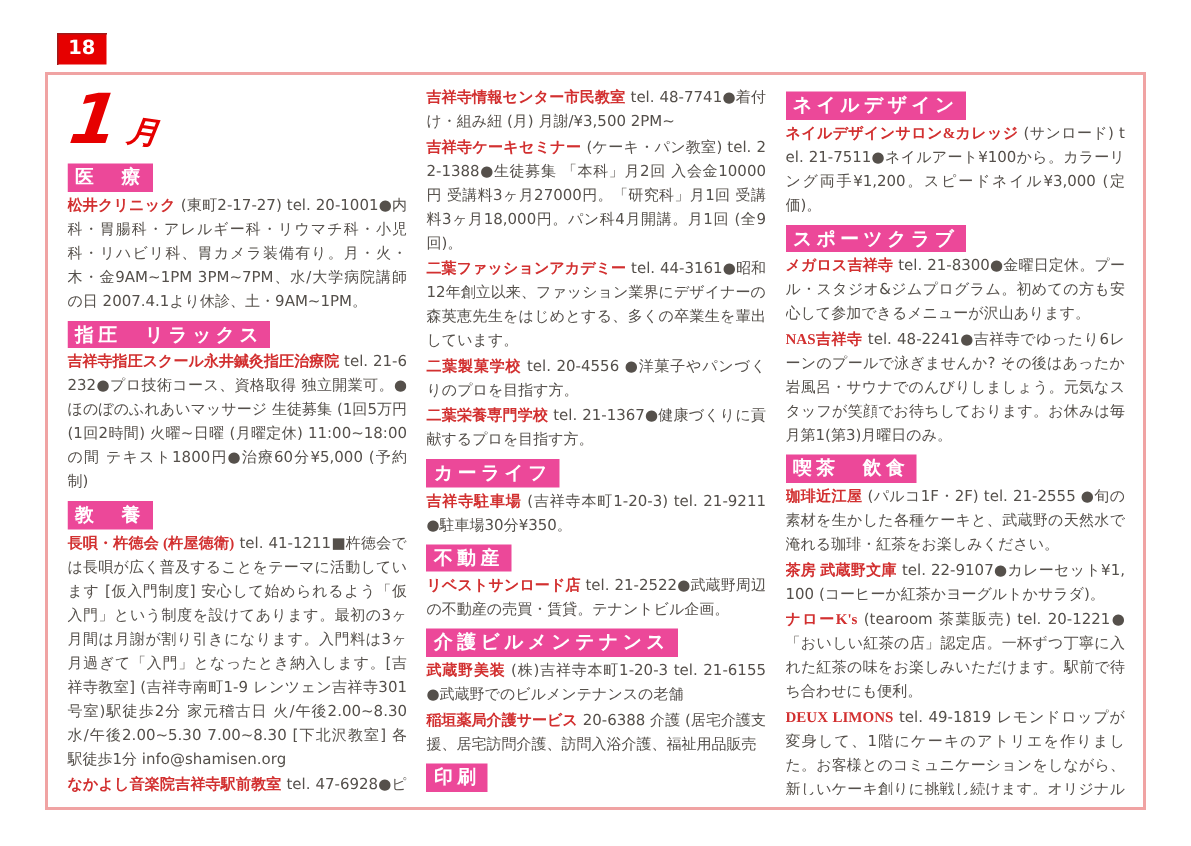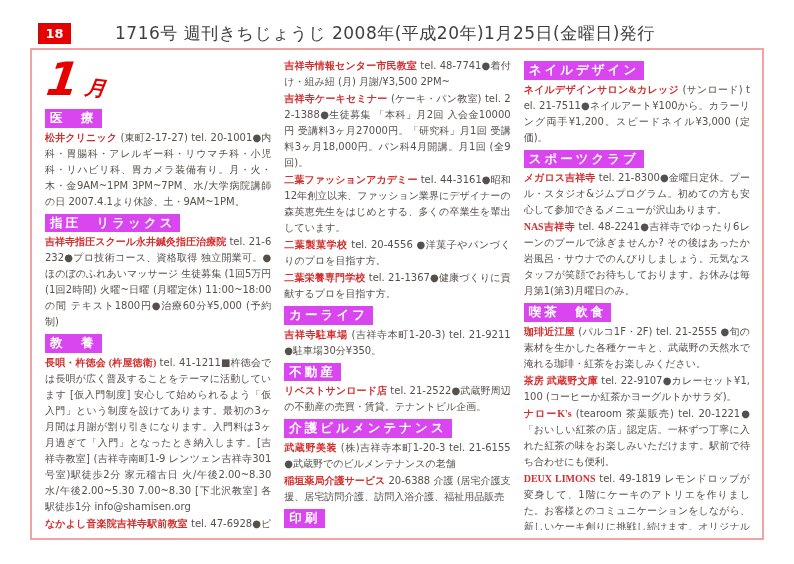--- a/index.html
+++ b/index.html
@@ -41,21 +41,21 @@
   .col { flex: 1 1 0; overflow: hidden; min-width: 0; }
   .month-logo {
     color: #e60000; font-weight: bold; font-style: italic;
     line-height: 1; margin: 2px 0 4px 2px; height: 42px;
     display: flex; align-items: flex-end;
   }
   .month-logo .big { font-size: 46px; transform: skewX(-8deg); }
   .month-logo .small { font-size: 21px; margin: 0 0 3px 6px; transform: rotate(8deg); }
   .sec {
     display: inline-block;
-    background: #d946ef; color: #ffffff;
+    background: #ec4899; color: #ffffff;
     font-weight: bold; font-size: 12.5px;
     letter-spacing: 3px;
     padding: 1px 5px 2px 5px;
     margin: 3px 0 2px 0;
     line-height: 1.25;
     white-space: nowrap;
   }
   .entry {
     margin: 0 0 1px 0;
     font-size: 10px; line-height: 1.6;
@@ -64,21 +64,20 @@
     word-break: break-all;
   }
   .entry .name { color: #d23030; font-weight: bold; font-family: Liberation Serif, serif; }
   .entry .desc { color: #55504b; }
 </style>
 </head>
 <body>
 
 <div class="topbar">
   <div class="page-badge">18</div>
-  <div class="issue-title">1716号 週刊きちじょうじ 2008年(平成20年)1月25日(金曜日)発行</div>
 </div>
 
 <div class="content-box">
 
 <div class="col"><div class="month-logo">
         <span class="big">1</span>
         <span class="small">月</span>
       </div><div class="sec">医　療</div><p class="entry"><span class="name">松井クリニック</span><span class="desc"> (東町2-17-27) tel. 20-1001●内科・胃腸科・アレルギー科・リウマチ科・小児科・リハビリ科、胃カメラ装備有り。月・火・木・金9AM~1PM 3PM~7PM、水/大学病院講師の日 2007.4.1より休診、土・9AM~1PM。</span></p><div class="sec">指圧　リラックス</div><p class="entry"><span class="name">吉祥寺指圧スクール永井鍼灸指圧治療院</span><span class="desc"> tel. 21-6232●プロ技術コース、資格取得 独立開業可。●ほのぼのふれあいマッサージ 生徒募集 (1回5万円 (1回2時間) 火曜~日曜 (月曜定休) 11:00~18:00の間 テキスト1800円●治療60分¥5,000 (予約制)</span></p><div class="sec">教　養</div><p class="entry"><span class="name">長唄・杵徳会 (杵屋徳衛)</span><span class="desc"> tel. 41-1211■杵徳会では長唄が広く普及することをテーマに活動しています [仮入門制度] 安心して始められるよう「仮入門」という制度を設けてあります。最初の3ヶ月間は月謝が割り引きになります。入門料は3ヶ月過ぎて「入門」となったとき納入します。[吉祥寺教室] (吉祥寺南町1-9 レンツェン吉祥寺301号室)駅徒歩2分 家元稽古日 火/午後2.00~8.30 水/午後2.00~5.30 7.00~8.30 [下北沢教室] 各駅徒歩1分 info@shamisen.org</span></p><p class="entry"><span class="name">なかよし音楽院吉祥寺駅前教室</span><span class="desc"> tel. 47-6928●ピアノ 声楽 フルート ギター ボーカル ジャズ カンツォーネ シャンソン 歌謡曲 混声コーラス。他のコースあり。子供は学校教育を入れた総合指導。</span></p></div>
     <div class="col"><p class="entry"><span class="name">吉祥寺情報センター市民教室</span><span class="desc"> tel. 48-7741●着付け・組み紐 (月) 月謝/¥3,500 2PM~</span></p><p class="entry"><span class="name">吉祥寺ケーキセミナー</span><span class="desc"> (ケーキ・パン教室) tel. 22-1388●生徒募集 「本科」月2回 入会金10000円 受講料3ヶ月27000円。「研究科」月1回 受講料3ヶ月18,000円。パン科4月開講。月1回 (全9回)。</span></p><p class="entry"><span class="name">二葉ファッションアカデミー</span><span class="desc"> tel. 44-3161●昭和12年創立以来、ファッション業界にデザイナーの森英恵先生をはじめとする、多くの卒業生を輩出しています。</span></p><p class="entry"><span class="name">二葉製菓学校</span><span class="desc"> tel. 20-4556 ●洋菓子やパンづくりのプロを目指す方。</span></p><p class="entry"><span class="name">二葉栄養専門学校</span><span class="desc"> tel. 21-1367●健康づくりに貢献するプロを目指す方。</span></p><div class="sec">カーライフ</div><p class="entry"><span class="name">吉祥寺駐車場</span><span class="desc"> (吉祥寺本町1-20-3) tel. 21-9211●駐車場30分¥350。</span></p><div class="sec">不動産</div><p class="entry"><span class="name">リベストサンロード店</span><span class="desc"> tel. 21-2522●武蔵野周辺の不動産の売買・賃貸。テナントビル企画。</span></p><div class="sec">介護ビルメンテナンス</div><p class="entry"><span class="name">武蔵野美装</span><span class="desc"> (株)吉祥寺本町1-20-3 tel. 21-6155●武蔵野でのビルメンテナンスの老舗</span></p><p class="entry"><span class="name">稲垣薬局介護サービス</span><span class="desc"> 20-6388 介護 (居宅介護支援、居宅訪問介護、訪問入浴介護、福祉用品販売</span></p><div class="sec">印刷</div><p class="entry"></p></div>
     <div class="col"><div class="sec">ネイルデザイン</div><p class="entry"><span class="name">ネイルデザインサロン&amp;カレッジ</span><span class="desc"> (サンロード) tel. 21-7511●ネイルアート¥100から。カラーリング両手¥1,200。スピードネイル¥3,000 (定価)。</span></p><div class="sec">スポーツクラブ</div><p class="entry"><span class="name">メガロス吉祥寺</span><span class="desc"> tel. 21-8300●金曜日定休。プール・スタジオ&amp;ジムプログラム。初めての方も安心して参加できるメニューが沢山あります。</span></p><p class="entry"><span class="name">NAS吉祥寺</span><span class="desc"> tel. 48-2241●吉祥寺でゆったり6レーンのプールで泳ぎませんか? その後はあったか岩風呂・サウナでのんびりしましょう。元気なスタッフが笑顔でお待ちしております。お休みは毎月第1(第3)月曜日のみ。</span></p><div class="sec">喫茶　飲食</div><p class="entry"><span class="name">珈琲近江屋</span><span class="desc"> (パルコ1F・2F) tel. 21-2555 ●旬の素材を生かした各種ケーキと、武蔵野の天然水で淹れる珈琲・紅茶をお楽しみください。</span></p><p class="entry"><span class="name">茶房 武蔵野文庫</span><span class="desc"> tel. 22-9107●カレーセット¥1,100 (コーヒーか紅茶かヨーグルトかサラダ)。</span></p><p class="entry"><span class="name">ナローK's</span><span class="desc"> (tearoom 茶葉販売) tel. 20-1221●「おいしい紅茶の店」認定店。一杯ずつ丁寧に入れた紅茶の味をお楽しみいただけます。駅前で待ち合わせにも便利。</span></p><p class="entry"><span class="name">DEUX LIMONS</span><span class="desc"> tel. 49-1819 レモンドロップが変身して、1階にケーキのアトリエを作りました。お客様とのコミュニケーションをしながら、新しいケーキ創りに挑戦し続けます。オリジナルの特別注文のケーキも受け付けています。2階でゆっくりとケーキと飲み物が楽しめます。</span></p></div>

